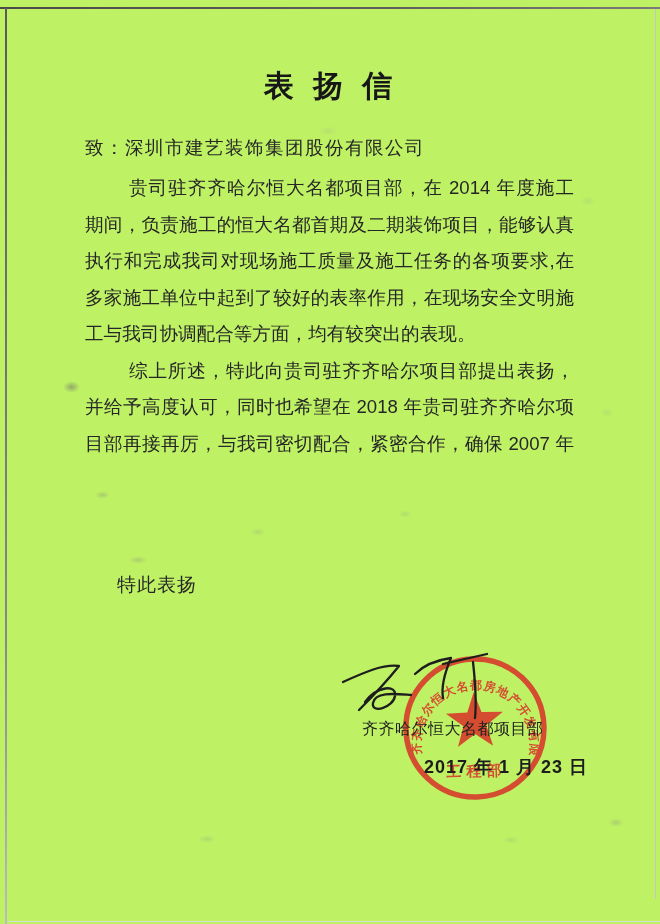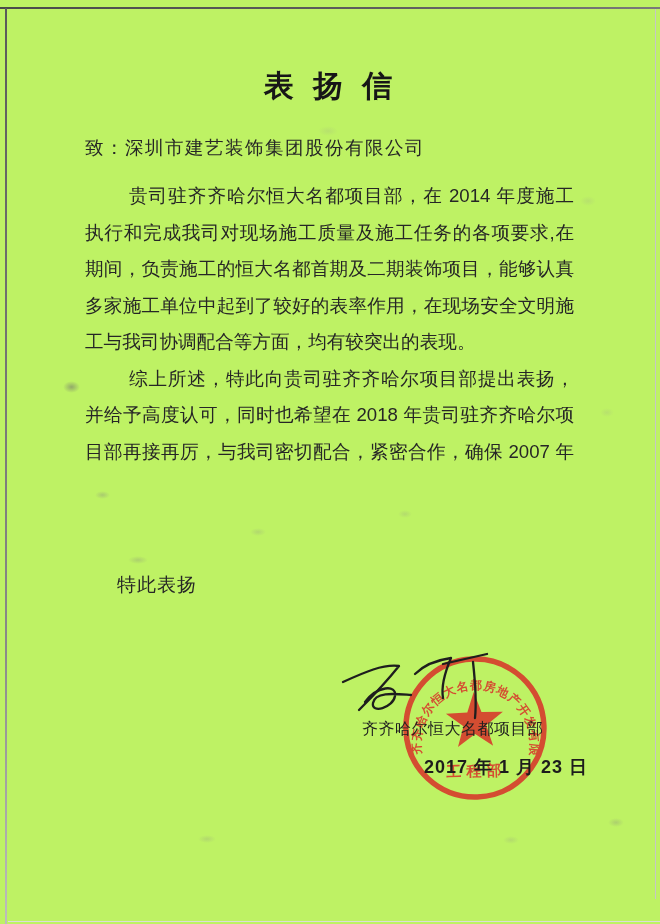--- a/index.html
+++ b/index.html
@@ -40,21 +40,21 @@
   .salutation {
     position: absolute;
     top: 135px; left: 85px;
     font-size: 18.5px;
     letter-spacing: 1.5px;
     z-index: 3;
   }
 
   .body-block {
     position: absolute;
-    top: 178px; left: 85px;
+    top: 170px; left: 85px;
     width: 489px;
     z-index: 3;
   }
   .line {
     height: 36.5px;
     line-height: 36.5px;
     font-size: 18.6px;
     text-align: justify;
     text-align-last: justify;
     color: #262626;
@@ -104,22 +104,22 @@
   <div class="smudge" style="left:198px;top:835px;width:18px;height:8px;background:radial-gradient(ellipse,rgba(140,140,140,.25),rgba(140,140,140,0) 70%);"></div>
   <div class="smudge" style="left:503px;top:836px;width:16px;height:8px;background:radial-gradient(ellipse,rgba(140,140,140,.22),rgba(140,140,140,0) 70%);"></div>
   <div class="smudge" style="left:600px;top:408px;width:14px;height:9px;background:radial-gradient(ellipse,rgba(150,150,150,.18),rgba(150,150,150,0) 70%);"></div>
 
   <div class="title">表 扬 信</div>
 
   <div class="salutation">致：深圳市建艺装饰集团股份有限公司</div>
 
   <div class="body-block">
     <div class="line indent">贵司驻齐齐哈尔恒大名都项目部，在 2014 年度施工</div>
+    <div class="line">期间，负责施工的恒大名都首期及二期装饰项目，能够认真</div>
     <div class="line">执行和完成我司对现场施工质量及施工任务的各项要求,在</div>
-    <div class="line">期间，负责施工的恒大名都首期及二期装饰项目，能够认真</div>
     <div class="line">多家施工单位中起到了较好的表率作用，在现场安全文明施</div>
     <div class="line para-end">工与我司协调配合等方面，均有较突出的表现。</div>
     <div class="line indent">综上所述，特此向贵司驻齐齐哈尔项目部提出表扬，</div>
     <div class="line">并给予高度认可，同时也希望在 2018 年贵司驻齐齐哈尔项</div>
     <div class="line">目部再接再厉，与我司密切配合，紧密合作，确保 2007 年</div>
   </div>
 
   <div class="closing-1">特此表扬</div>
 
   <svg class="seal" viewBox="0 0 156 156" xmlns="http://www.w3.org/2000/svg">

